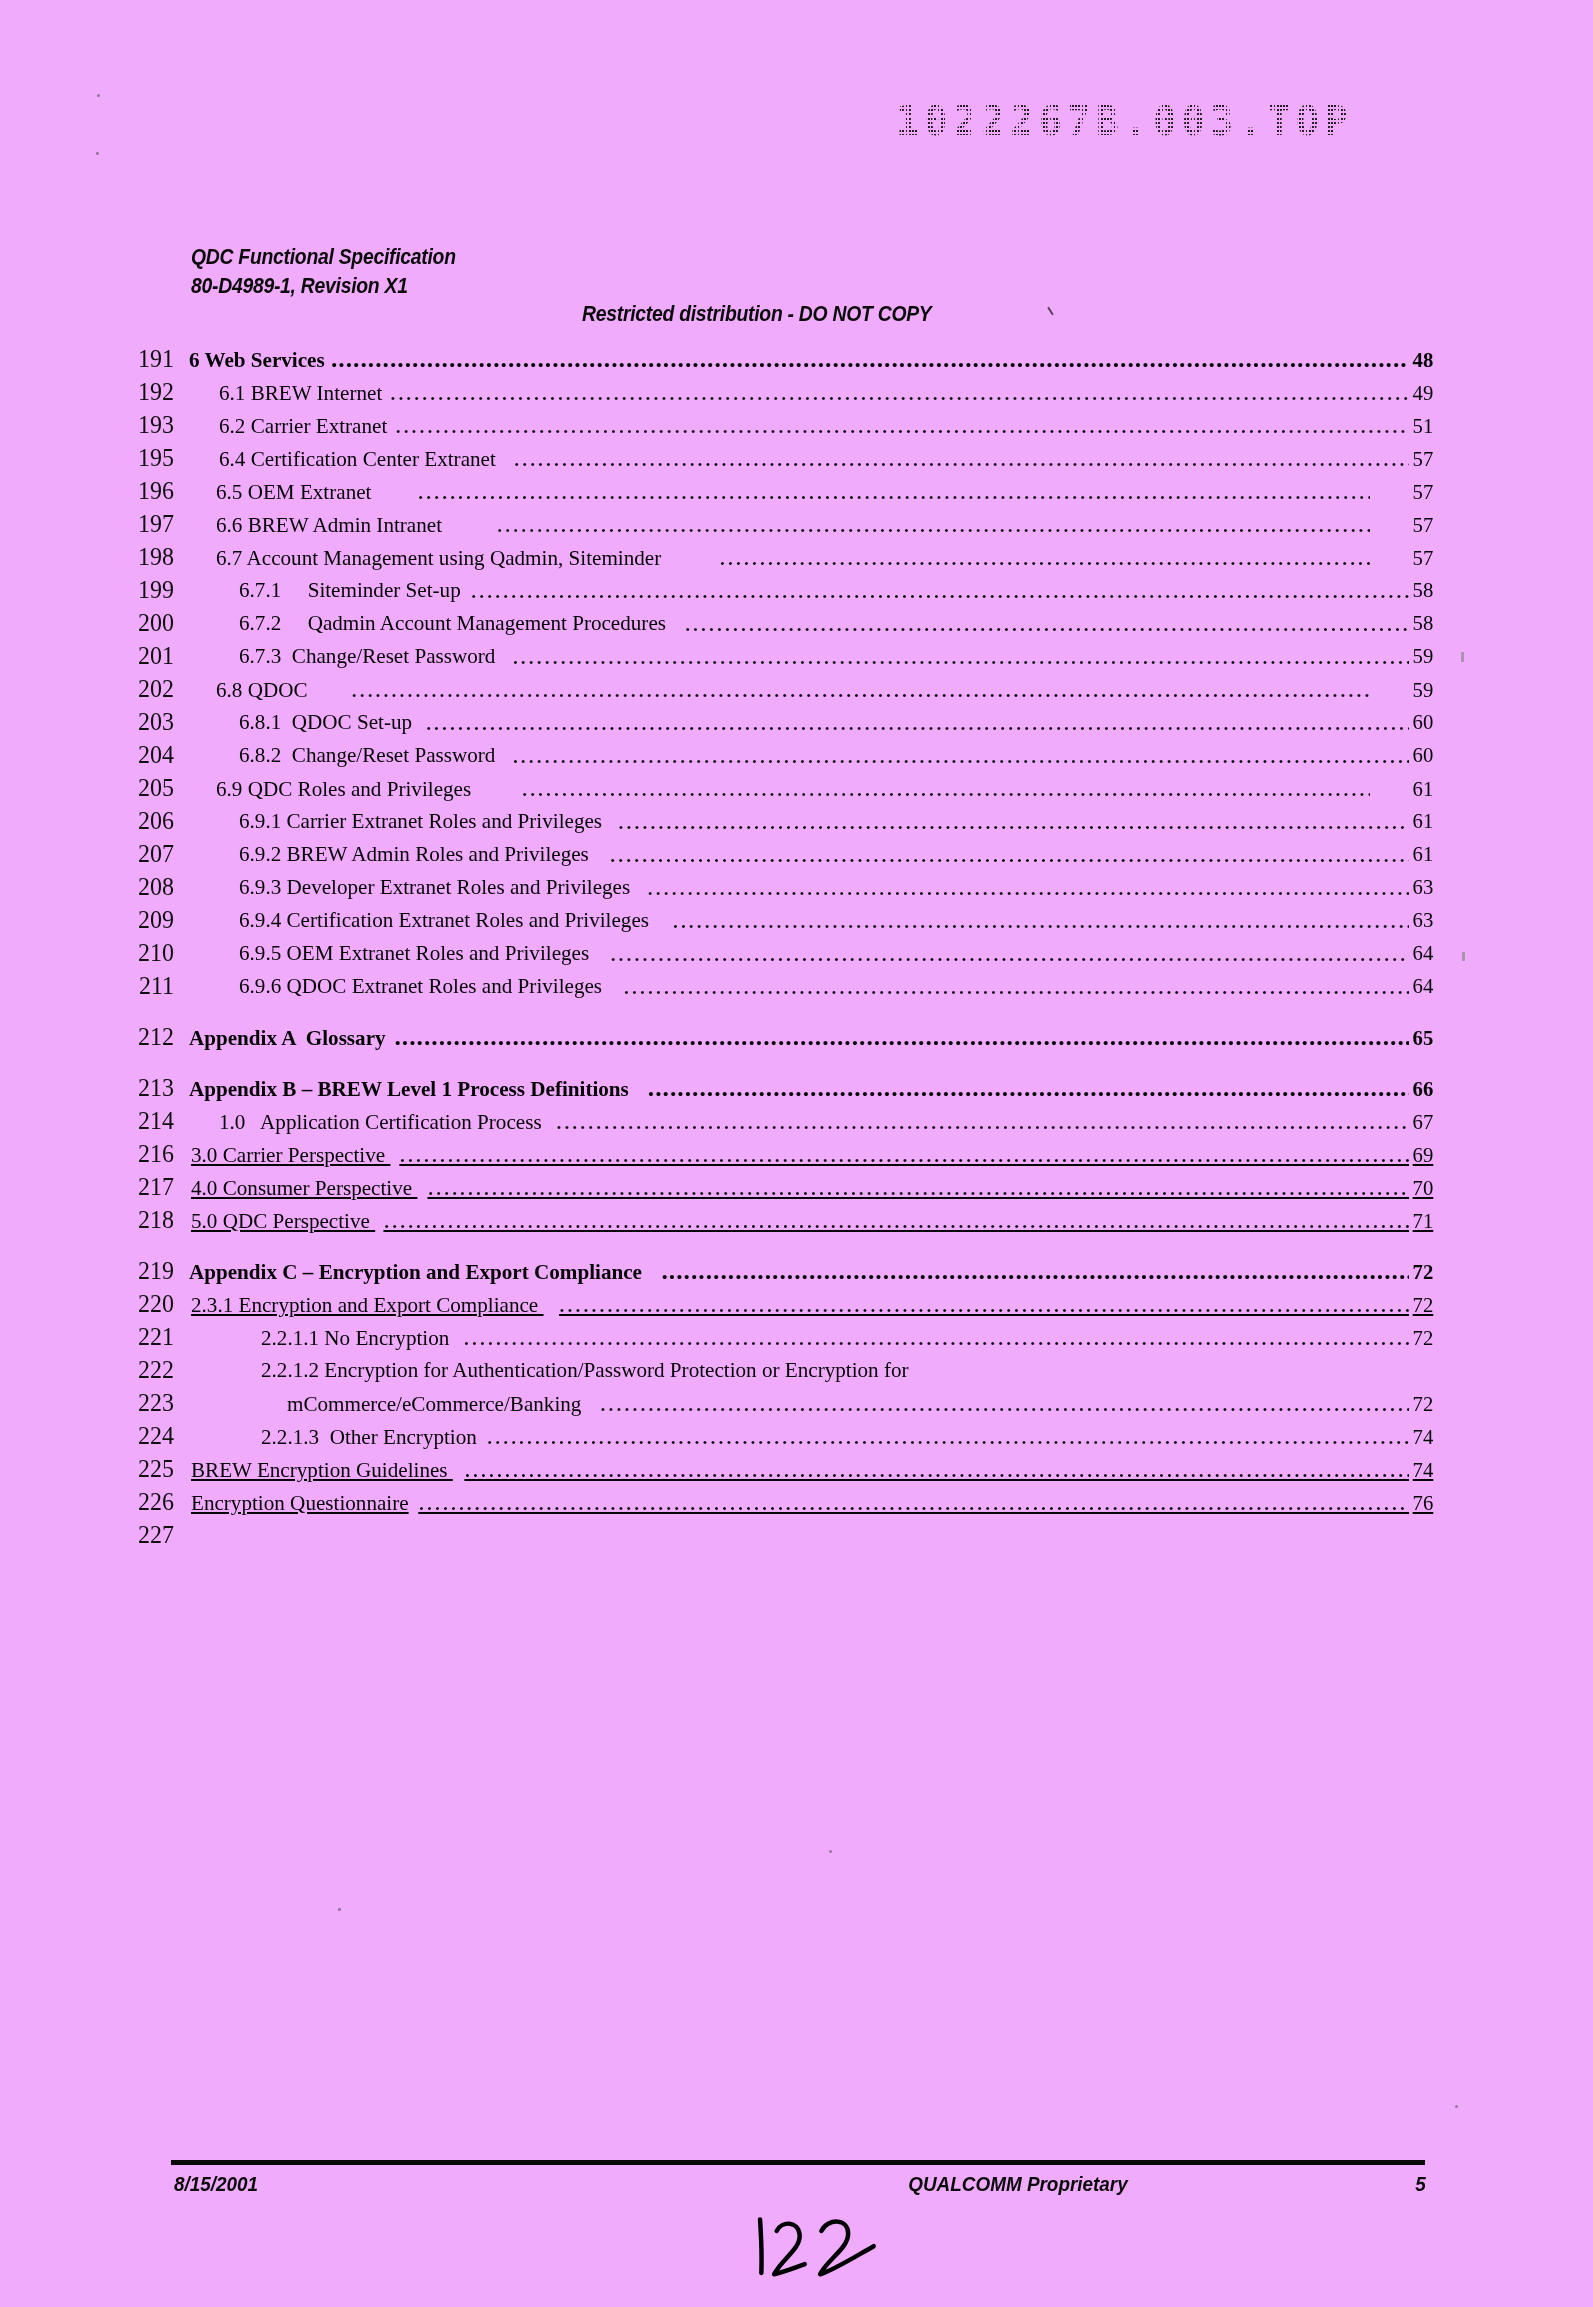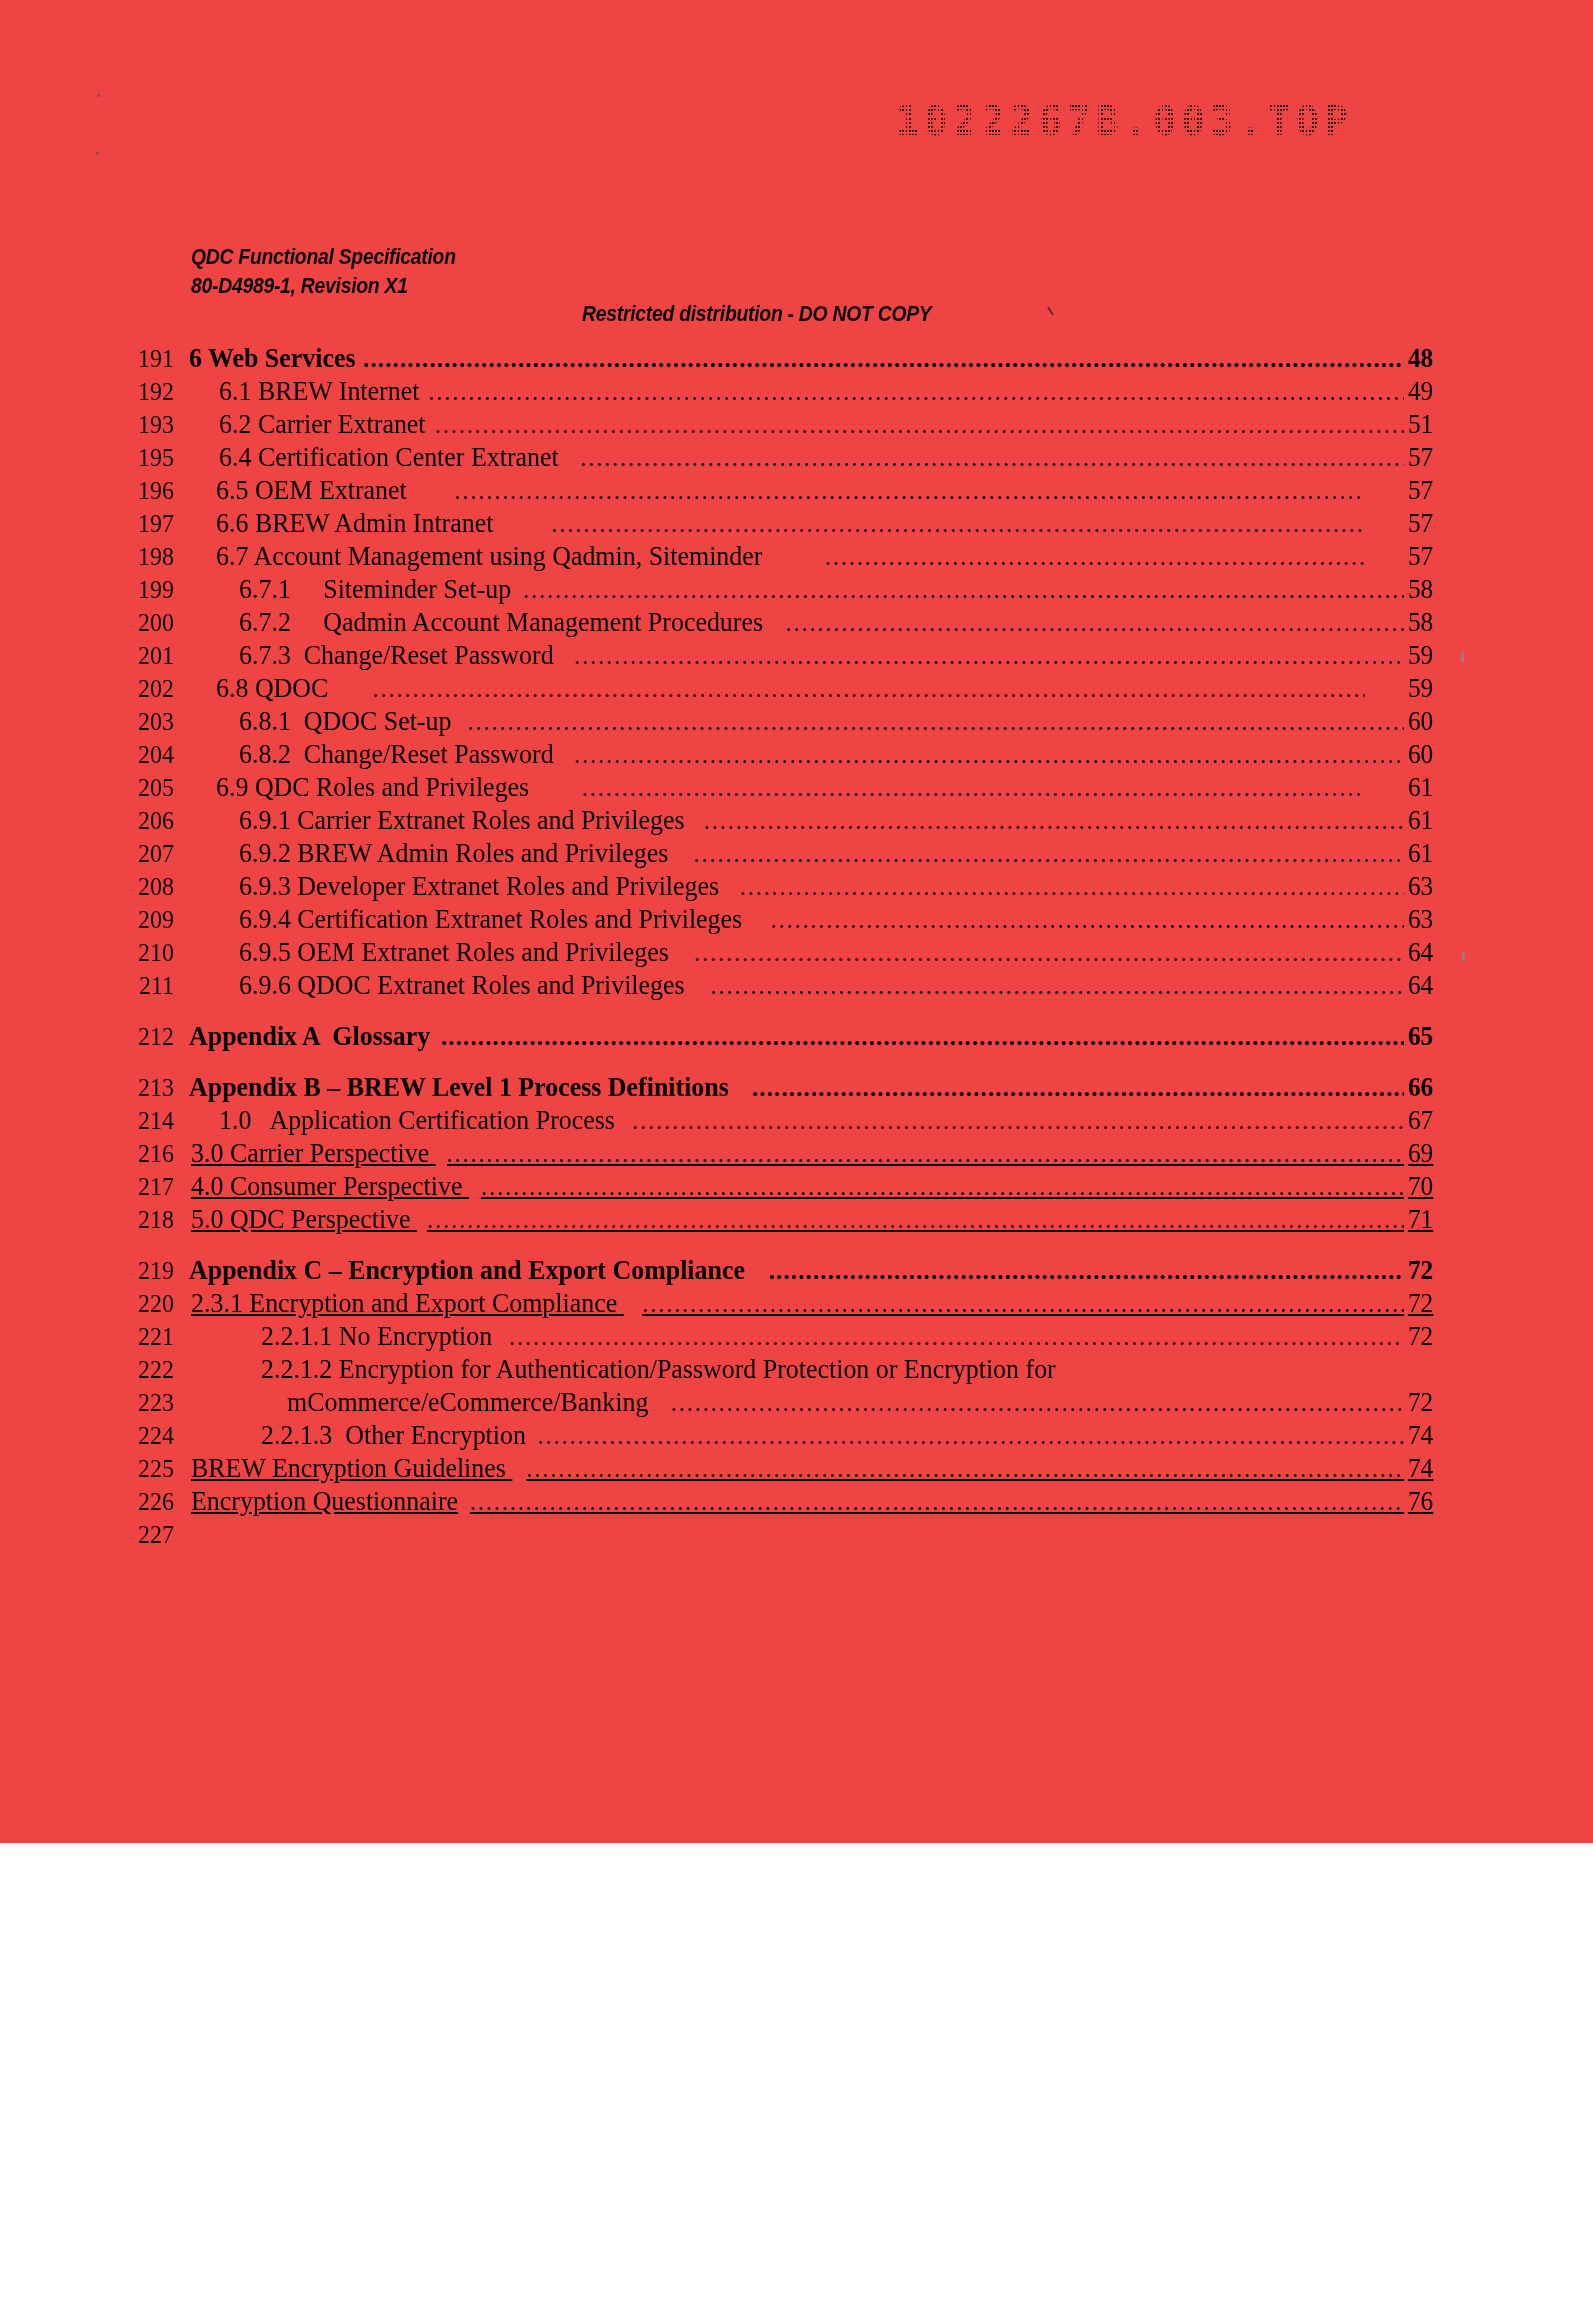--- a/index.html
+++ b/index.html
@@ -7,22 +7,22 @@
     padding: 0;
     background: #ffffff;
   }
   body {
     font-family: "Liberation Serif", serif;
     color: #000000;
   }
   #page {
     position: relative;
     width: 1594px;
-    height: 1843px;
-    background: #ef4444;
+    height: 2307px;
+    background: #f0abfc;
     overflow: hidden;
   }
 
   
   .speck {
     position: absolute;
     background: #4a4a4a;
     border-radius: 50%;
     opacity: .55;
   }
@@ -125,21 +125,21 @@
     transform: scaleX(.94);
     transform-origin: right top;
   }
 
   
   .entry {
     position: absolute;
     right: 161px;
     display: flex;
     align-items: baseline;
-    font-size: 27px;
+    font-size: 22px;
     color: #050505;
   }
   .title {
     flex: 0 0 auto;
     transform: scaleX(.96);
     transform-origin: left bottom;
     white-space: pre;
   }
   .leader {
     flex: 1 1 auto;

